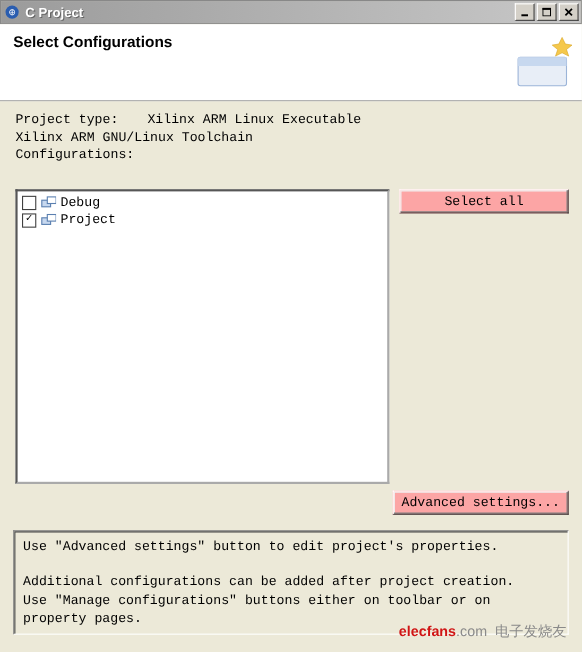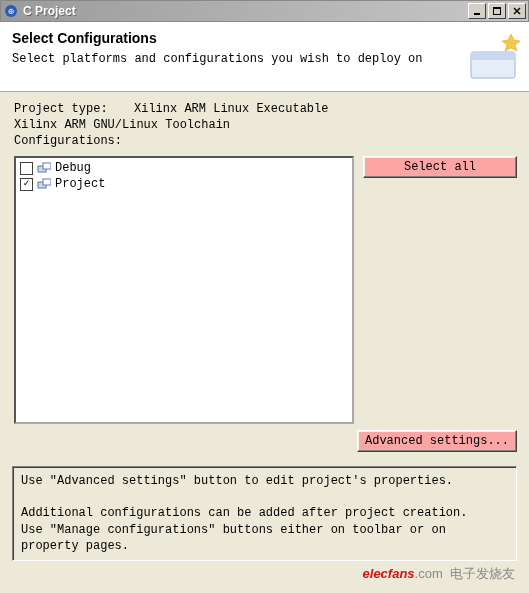--- a/index.html
+++ b/index.html
@@ -65,21 +65,21 @@
 .content {
   padding: 10px 12px 6px 14px;
   font-family: "Courier New", monospace;
   font-size: 12px;
 }
 .meta-row { display: flex; margin-bottom: 2px; }
 .meta-label { width: 120px; }
 .config-area {
   display: flex;
   gap: 9px;
-  margin-top: 8px;
+  margin-top: 24px;
 }
 .listbox {
   width: 340px;
   height: 268px;
   background: #fff;
   border: 2px inset #aaa;
   padding: 2px;
   overflow: auto;
 }
 .list-item {
@@ -134,21 +134,21 @@
   line-height: 1.35;
   background: #ece9d8;
 }
 .watermark {
   position: absolute;
   right: 14px; bottom: 10px;
   font-size: 13px;
   color: #8a8a8a;
   pointer-events: none;
 }
-.watermark .red { color: #d01515; font-weight: bold; font-style: italic; }
+.watermark .red { color: #d01515; font-weight: bold; }
 </style>
 </head>
 <body>
 
 <div class="titlebar">
   <span class="icon">
     <svg width="14" height="14" viewBox="0 0 14 14">
         <circle cx="7" cy="7" r="6" fill="#2a5db0"></circle>
         <text x="7" y="10" text-anchor="middle" font-size="8" fill="#fff" font-family="Arial">⊕</text>
       </svg>
@@ -170,21 +170,20 @@
         <svg width="8" height="8">
           <line x1="1" y1="1" x2="7" y2="7" stroke="#000" stroke-width="1.5"></line>
           <line x1="7" y1="1" x2="1" y2="7" stroke="#000" stroke-width="1.5"></line>
         </svg>
       </span>
   </div>
 </div>
 
 <div class="header">
   <h1>Select Configurations</h1>
-  <div class="subtitle">Select platforms and configurations you wish to deploy on</div>
   <div class="banner">
     <svg width="60" height="56" viewBox="0 0 60 56">
       <rect x="8" y="24" width="44" height="26" rx="2" fill="#e8eef7" stroke="#9bb4d8"></rect>
       <rect x="8" y="24" width="44" height="8" fill="#c7d8ef"></rect>
       <polygon points="48,6 51,12 57,13 52,17 54,23 48,20 42,23 44,17 39,13 45,12" fill="#f5c84c" stroke="#d4a017" stroke-width="0.5"></polygon>
     </svg>
   </div>
 </div>
 
 <div class="content">

